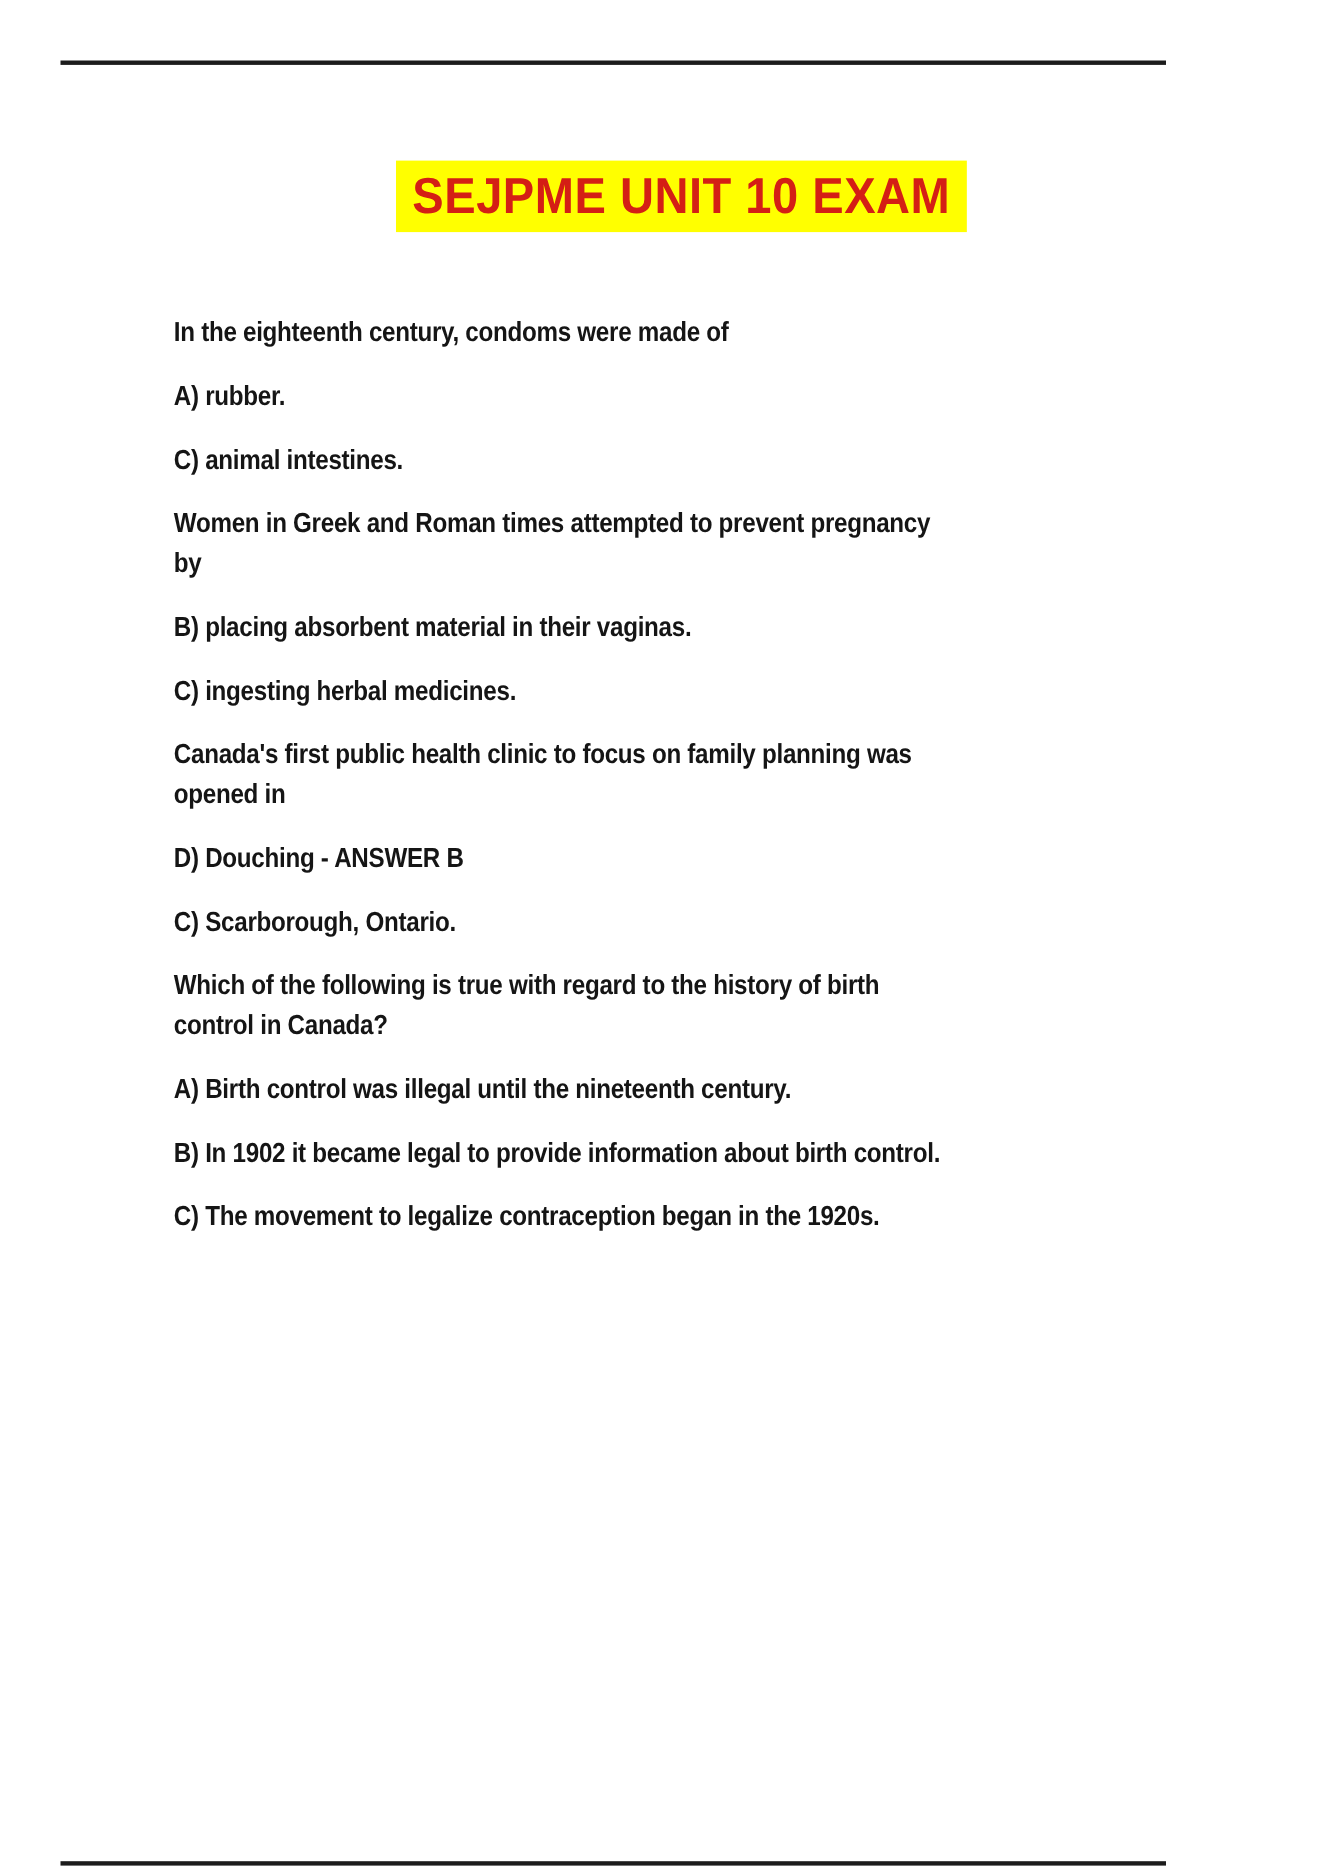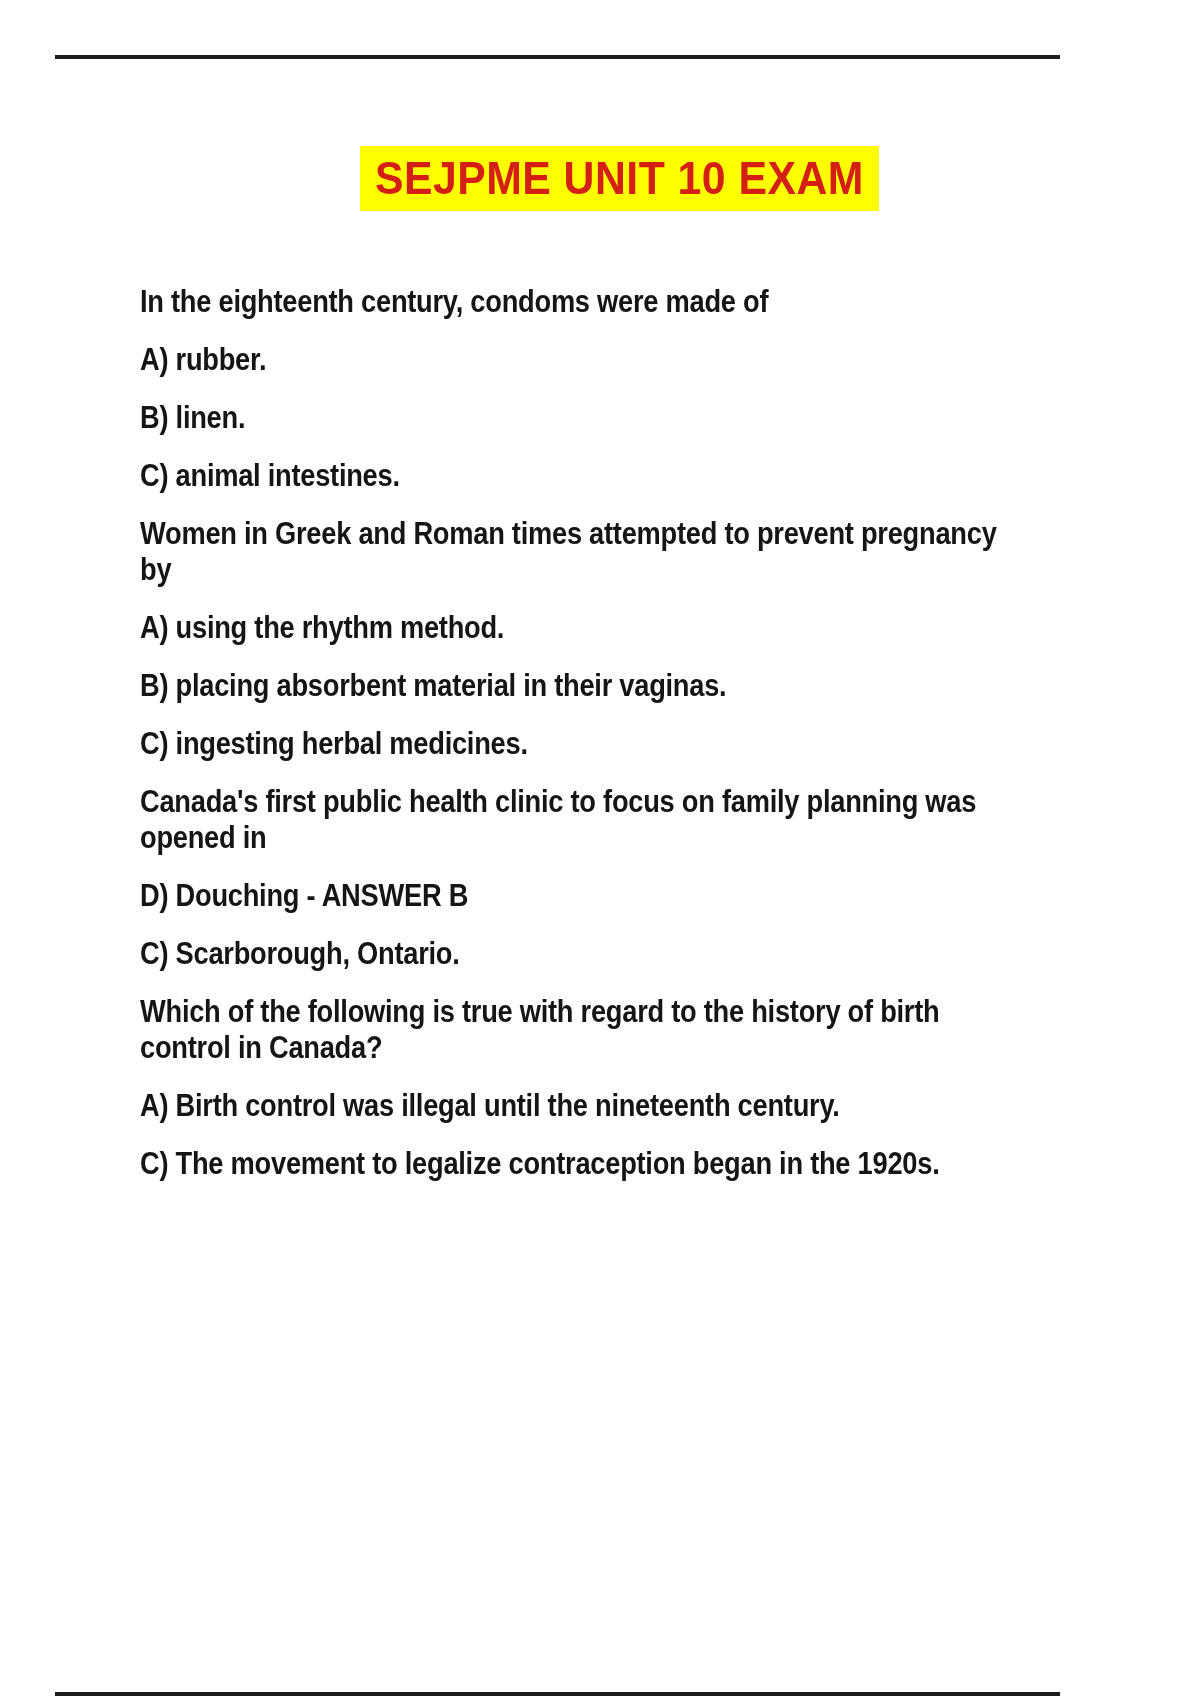--- a/index.html
+++ b/index.html
@@ -37,24 +37,24 @@
     color: var(--title-color, #d41f15);
     font-size: 46px;
     font-weight: 700;
     white-space: nowrap;
     transform: scaleX(0.93);
     transform-origin: 0 0;
     letter-spacing: 0.5px;
   }
   #content {
     position: absolute;
-    left: 140px;
+    left: 158px;
     top: 284px;
     width: 990px;
-    font-size: 31px;
+    font-size: 25px;
   }
   .para { margin: 0 0 22px 0; }
   .line {
     line-height: 36px;
     white-space: nowrap;
     transform: scaleX(0.88);
     transform-origin: 0 50%;
     letter-spacing: -0.3px;
   }
 </style>
@@ -67,31 +67,25 @@
   <div id="title">SEJPME UNIT 10 EXAM</div>
 
   <div id="content">
       <div class="para question">
         <div class="line">In the eighteenth century, condoms were made of</div>
       </div>
       <div class="para option">
         <div class="line">A) rubber.</div>
       </div>
       <div class="para option">
-        <div class="line">B) linen.</div>
-      </div>
-      <div class="para option">
         <div class="line">C) animal intestines.</div>
       </div>
       <div class="para question">
         <div class="line">Women in Greek and Roman times attempted to prevent pregnancy</div>
         <div class="line">by</div>
-      </div>
-      <div class="para option">
-        <div class="line">A) using the rhythm method.</div>
       </div>
       <div class="para option">
         <div class="line">B) placing absorbent material in their vaginas.</div>
       </div>
       <div class="para option">
         <div class="line">C) ingesting herbal medicines.</div>
       </div>
       <div class="para question">
         <div class="line">Canada's first public health clinic to focus on family planning was</div>
         <div class="line">opened in</div>
@@ -103,18 +97,21 @@
         <div class="line">C) Scarborough, Ontario.</div>
       </div>
       <div class="para question">
         <div class="line">Which of the following is true with regard to the history of birth</div>
         <div class="line">control in Canada?</div>
       </div>
       <div class="para option">
         <div class="line">A) Birth control was illegal until the nineteenth century.</div>
       </div>
       <div class="para option">
+        <div class="line">B) In 1902 it became legal to provide information about birth control.</div>
+      </div>
+      <div class="para option">
         <div class="line">C) The movement to legalize contraception began in the 1920s.</div>
       </div>
     </div>
 
   <div class="rule" id="bottom-rule"></div>
 </div>
 
 </body></html>

